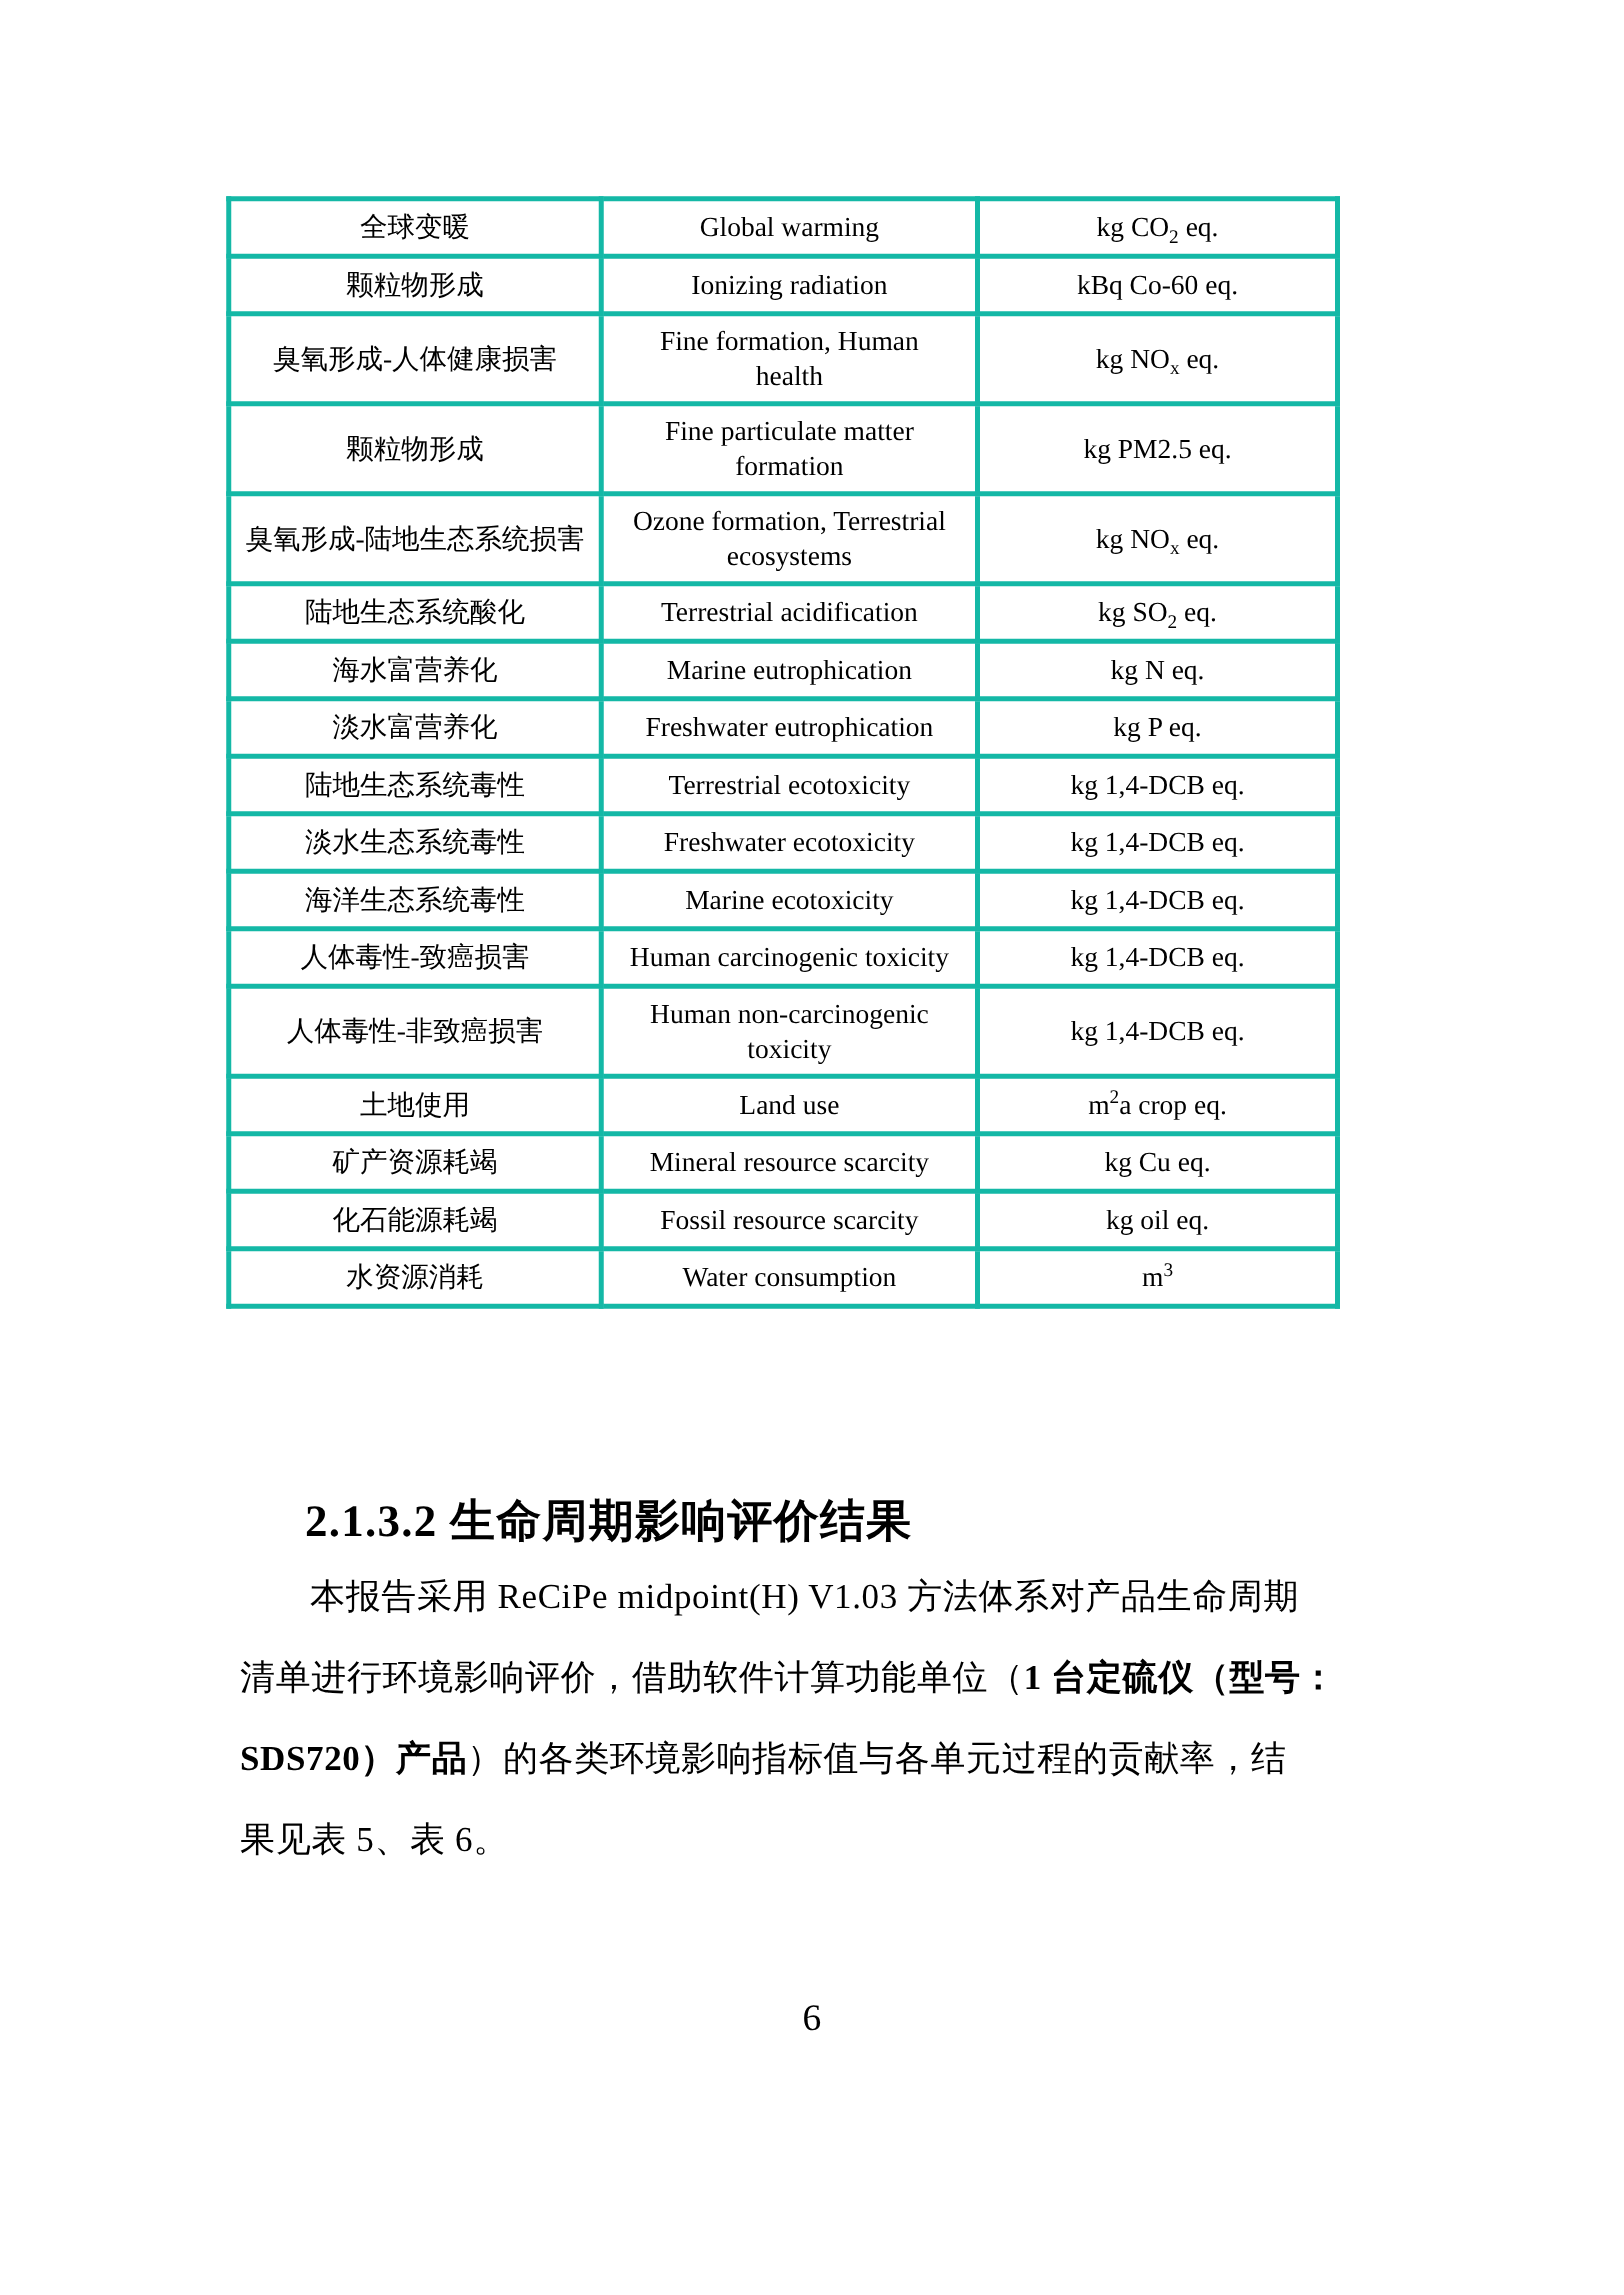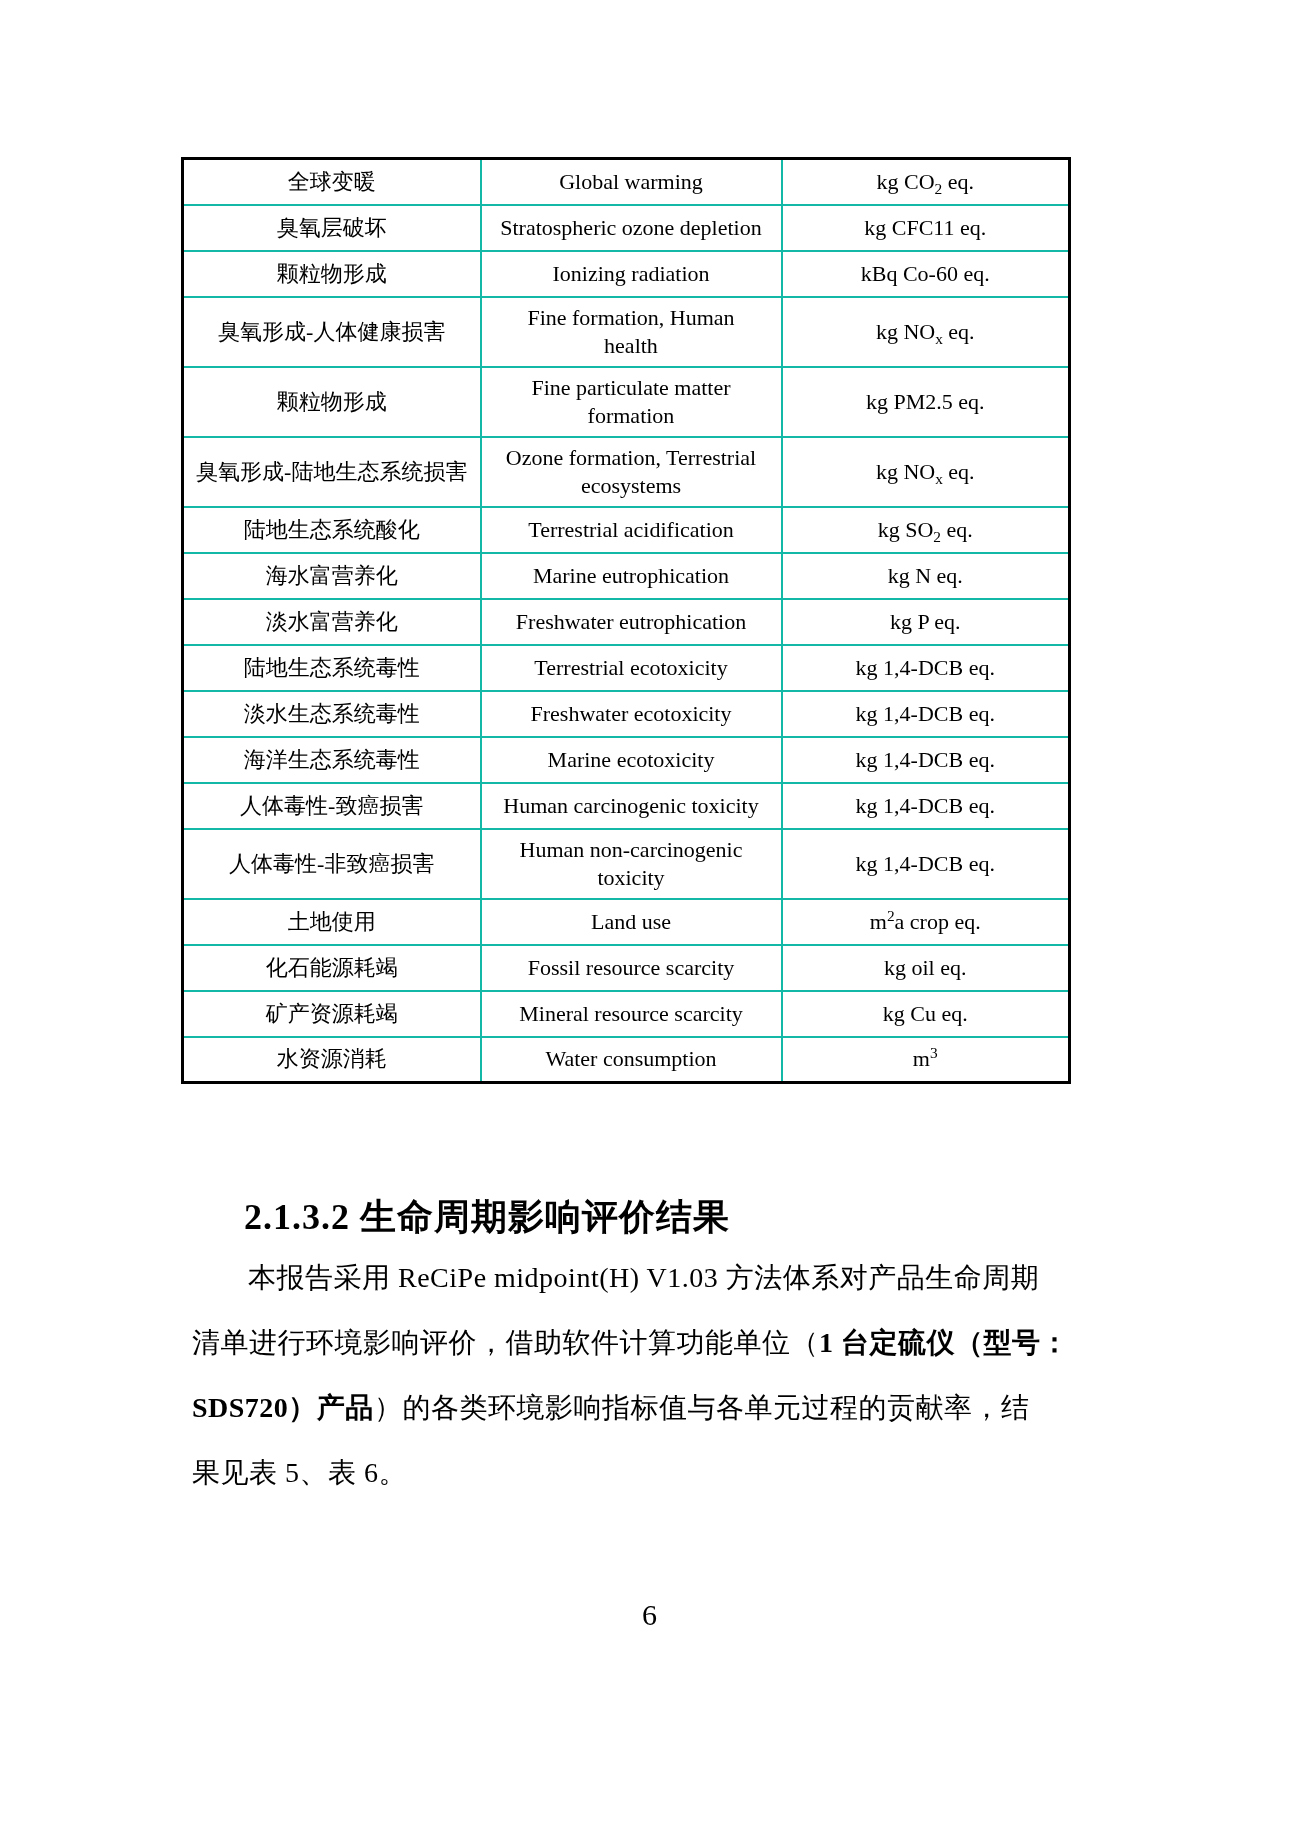--- a/index.html
+++ b/index.html
@@ -18,21 +18,21 @@
   table.impact {
     position: absolute;
     left: 181px;
     top: 157px;
     width: 887px;
     border-collapse: collapse;
     border: 3px solid #000000;
     table-layout: fixed;
   }
   table.impact td {
-    border: 2px solid #14b8a6;
+    border: 4px solid #14b8a6;
     height: 46px;
     padding: 6px 2px;
     text-align: center;
     vertical-align: middle;
     font-size: 22px;
     line-height: 28px;
   }
   td.zh   { white-space: nowrap; }
   td.en   { white-space: pre; }
   td.unit { white-space: nowrap; }
@@ -86,25 +86,20 @@
     <colgroup>
       <col style="width:298px">
       <col style="width:301px">
       <col style="width:288px">
     </colgroup>
     <tbody>
         <tr>
           <td class="zh">全球变暖</td>
           <td class="en">Global warming</td>
           <td class="unit">kg CO<sub>2</sub> eq.</td>
-        </tr>
-        <tr>
-          <td class="zh">臭氧层破坏</td>
-          <td class="en">Stratospheric ozone depletion</td>
-          <td class="unit">kg CFC11 eq.</td>
         </tr>
         <tr>
           <td class="zh">颗粒物形成</td>
           <td class="en">Ionizing radiation</td>
           <td class="unit">kBq Co-60 eq.</td>
         </tr>
         <tr>
           <td class="zh">臭氧形成-人体健康损害</td>
           <td class="en">Fine formation, Human
 health</td>
@@ -162,28 +157,28 @@
           <td class="en">Human non-carcinogenic
 toxicity</td>
           <td class="unit">kg 1,4-DCB eq.</td>
         </tr>
         <tr>
           <td class="zh">土地使用</td>
           <td class="en">Land use</td>
           <td class="unit">m<sup>2</sup>a crop eq.</td>
         </tr>
         <tr>
+          <td class="zh">矿产资源耗竭</td>
+          <td class="en">Mineral resource scarcity</td>
+          <td class="unit">kg Cu eq.</td>
+        </tr>
+        <tr>
           <td class="zh">化石能源耗竭</td>
           <td class="en">Fossil resource scarcity</td>
           <td class="unit">kg oil eq.</td>
-        </tr>
-        <tr>
-          <td class="zh">矿产资源耗竭</td>
-          <td class="en">Mineral resource scarcity</td>
-          <td class="unit">kg Cu eq.</td>
         </tr>
         <tr>
           <td class="zh">水资源消耗</td>
           <td class="en">Water consumption</td>
           <td class="unit">m<sup>3</sup></td>
         </tr>
       </tbody>
   </table>
 
   <div class="section-heading">2.1.3.2 生命周期影响评价结果</div>

